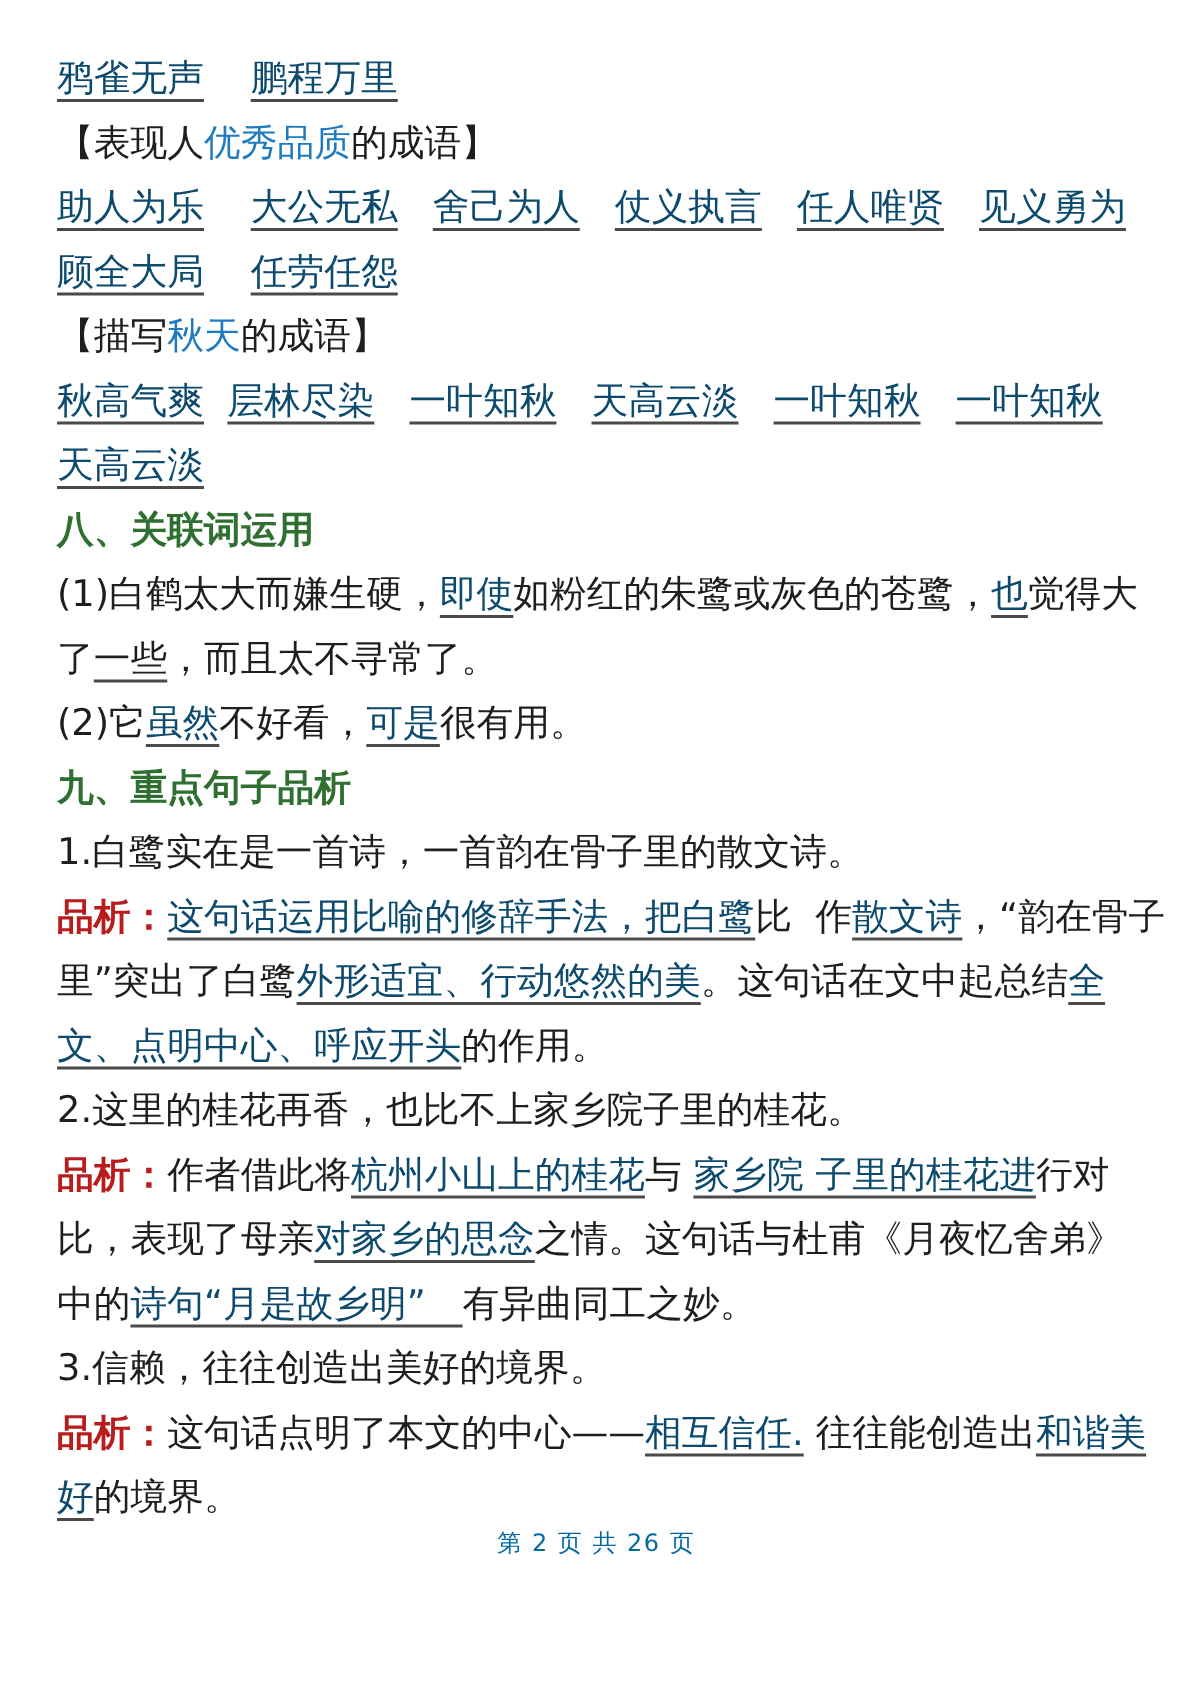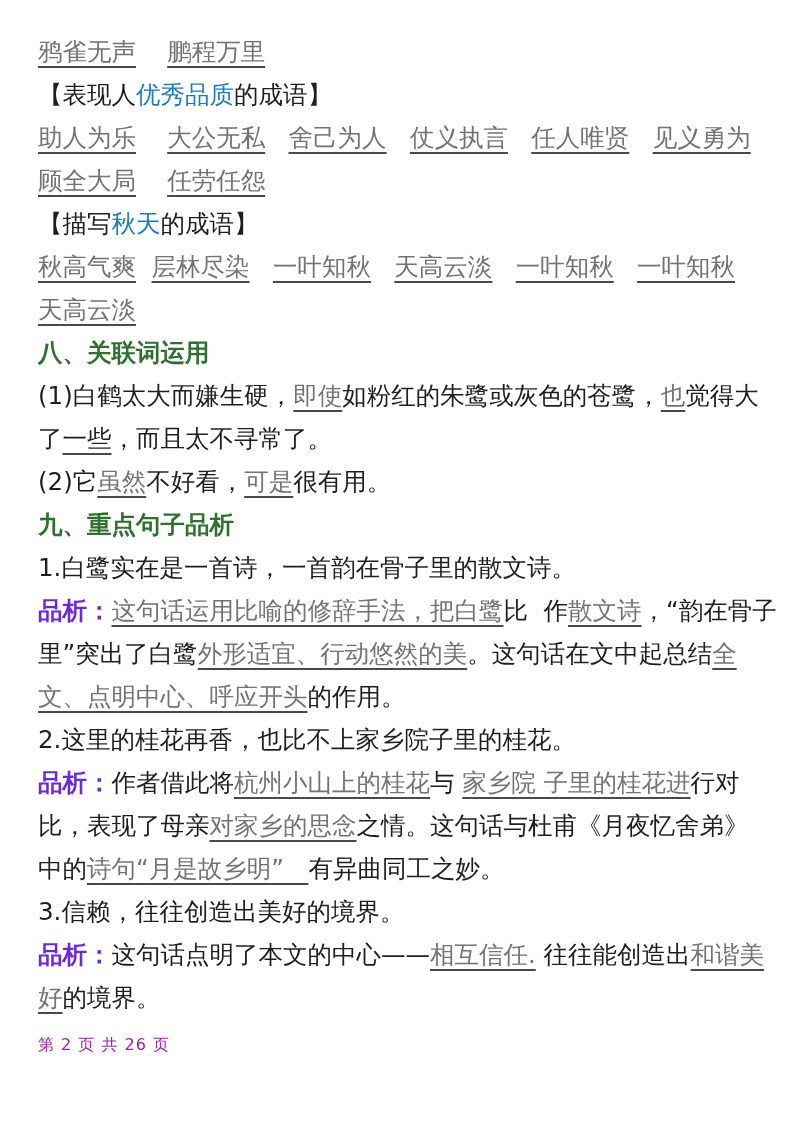--- a/index.html
+++ b/index.html
@@ -15,36 +15,36 @@
     color: #1e1e1e;
   }
   .doc-body {
     font-size: 24.5px;
     line-height: 43px;
     white-space: pre;
   }
   .line { height: 43px; }
   .seg { }
   .seg.k { color: #1e1e1e; }
-  .seg.r { color: #737373; }
+  .seg.r { color: #0c4a6e; }
   .seg.b { color: #1e7bc0; margin-top: 12px; }
   .seg.g { color: #2f7031; margin-top: 45px; }
-  .seg.p { color: #6d28d9; }
+  .seg.p { color: #b91c1c; }
   .seg.bold { font-weight: bold; }
   .seg.u {
     text-decoration: underline;
     text-decoration-color: #4a4a4a;
     text-decoration-thickness: 2px;
     text-underline-offset: 6px;
   }
   .footer {
-    margin-top: 16px;
-    text-align: left;
+    margin-top: 0;
+    text-align: center;
     font-size: 16px;
-    color: #a21caf;
+    color: #0369a1;
     letter-spacing: 1px;
   }
 </style>
 </head>
 <body>
 
 <div class="page">
   <div class="doc-body"><div class="line"><span class="seg r u">鸦雀无声</span><span class="seg k">    </span><span class="seg r u">鹏程万里</span></div><div class="line"><span class="seg k">【表现人</span><span class="seg b">优秀品质</span><span class="seg k">的成语】</span></div><div class="line"><span class="seg r u">助人为乐</span><span class="seg k">    </span><span class="seg r u">大公无私</span><span class="seg k">   </span><span class="seg r u">舍己为人</span><span class="seg k">   </span><span class="seg r u">仗义执言</span><span class="seg k">   </span><span class="seg r u">任人唯贤</span><span class="seg k">   </span><span class="seg r u">见义勇为</span></div><div class="line"><span class="seg r u">顾全大局</span><span class="seg k">    </span><span class="seg r u">任劳任怨</span></div><div class="line"><span class="seg k">【描写</span><span class="seg b">秋天</span><span class="seg k">的成语】</span></div><div class="line"><span class="seg r u">秋高气爽</span><span class="seg k">  </span><span class="seg r u">层林尽染</span><span class="seg k">   </span><span class="seg r u">一叶知秋</span><span class="seg k">   </span><span class="seg r u">天高云淡</span><span class="seg k">   </span><span class="seg r u">一叶知秋</span><span class="seg k">   </span><span class="seg r u">一叶知秋</span></div><div class="line"><span class="seg r u">天高云淡</span></div><div class="line"><span class="seg g bold">八、关联词运用</span></div><div class="line"><span class="seg k">(1)白鹤太大而嫌生硬，</span><span class="seg r u">即使</span><span class="seg k">如粉红的朱鹭或灰色的苍鹭，</span><span class="seg r u">也</span><span class="seg k">觉得大</span></div><div class="line"><span class="seg k">了</span><span class="seg k u">一些</span><span class="seg k">，而且太不寻常了。</span></div><div class="line"><span class="seg k">(2)它</span><span class="seg r u">虽然</span><span class="seg k">不好看，</span><span class="seg r u">可是</span><span class="seg k">很有用。</span></div><div class="line"><span class="seg g bold">九、重点句子品析</span></div><div class="line"><span class="seg k">1.白鹭实在是一首诗，一首韵在骨子里的散文诗。</span></div><div class="line"><span class="seg p bold">品析：</span><span class="seg r u">这句话运用比喻的修辞手法，把白鹭</span><span class="seg k">比  作</span><span class="seg r u">散文诗</span><span class="seg k">，“韵在骨子</span></div><div class="line"><span class="seg k">里”突出了白鹭</span><span class="seg r u">外形适宜、行动悠然的美</span><span class="seg k">。这句话在文中起总结</span><span class="seg r u">全</span></div><div class="line"><span class="seg r u">文、点明中心、呼应开头</span><span class="seg k">的作用。</span></div><div class="line"><span class="seg k">2.这里的桂花再香，也比不上家乡院子里的桂花。</span></div><div class="line"><span class="seg p bold">品析：</span><span class="seg k">作者借此将</span><span class="seg r u">杭州小山上的桂花</span><span class="seg k">与 </span><span class="seg r u">家乡院 子里的桂花进</span><span class="seg k">行对</span></div><div class="line"><span class="seg k">比，表现了母亲</span><span class="seg r u">对家乡的思念</span><span class="seg k">之情。这句话与杜甫《月夜忆舍弟》</span></div><div class="line"><span class="seg k">中的</span><span class="seg r u">诗句“月是故乡明”　</span><span class="seg k">有异曲同工之妙。</span></div><div class="line"><span class="seg k">3.信赖，往往创造出美好的境界。</span></div><div class="line"><span class="seg p bold">品析：</span><span class="seg k">这句话点明了本文的中心——</span><span class="seg r u">相互信任.</span><span class="seg k"> 往往能创造出</span><span class="seg r u">和谐美</span></div><div class="line"><span class="seg r u">好</span><span class="seg k">的境界。</span></div></div>
   <div class="footer">第 2 页 共 26 页</div>
 </div>

